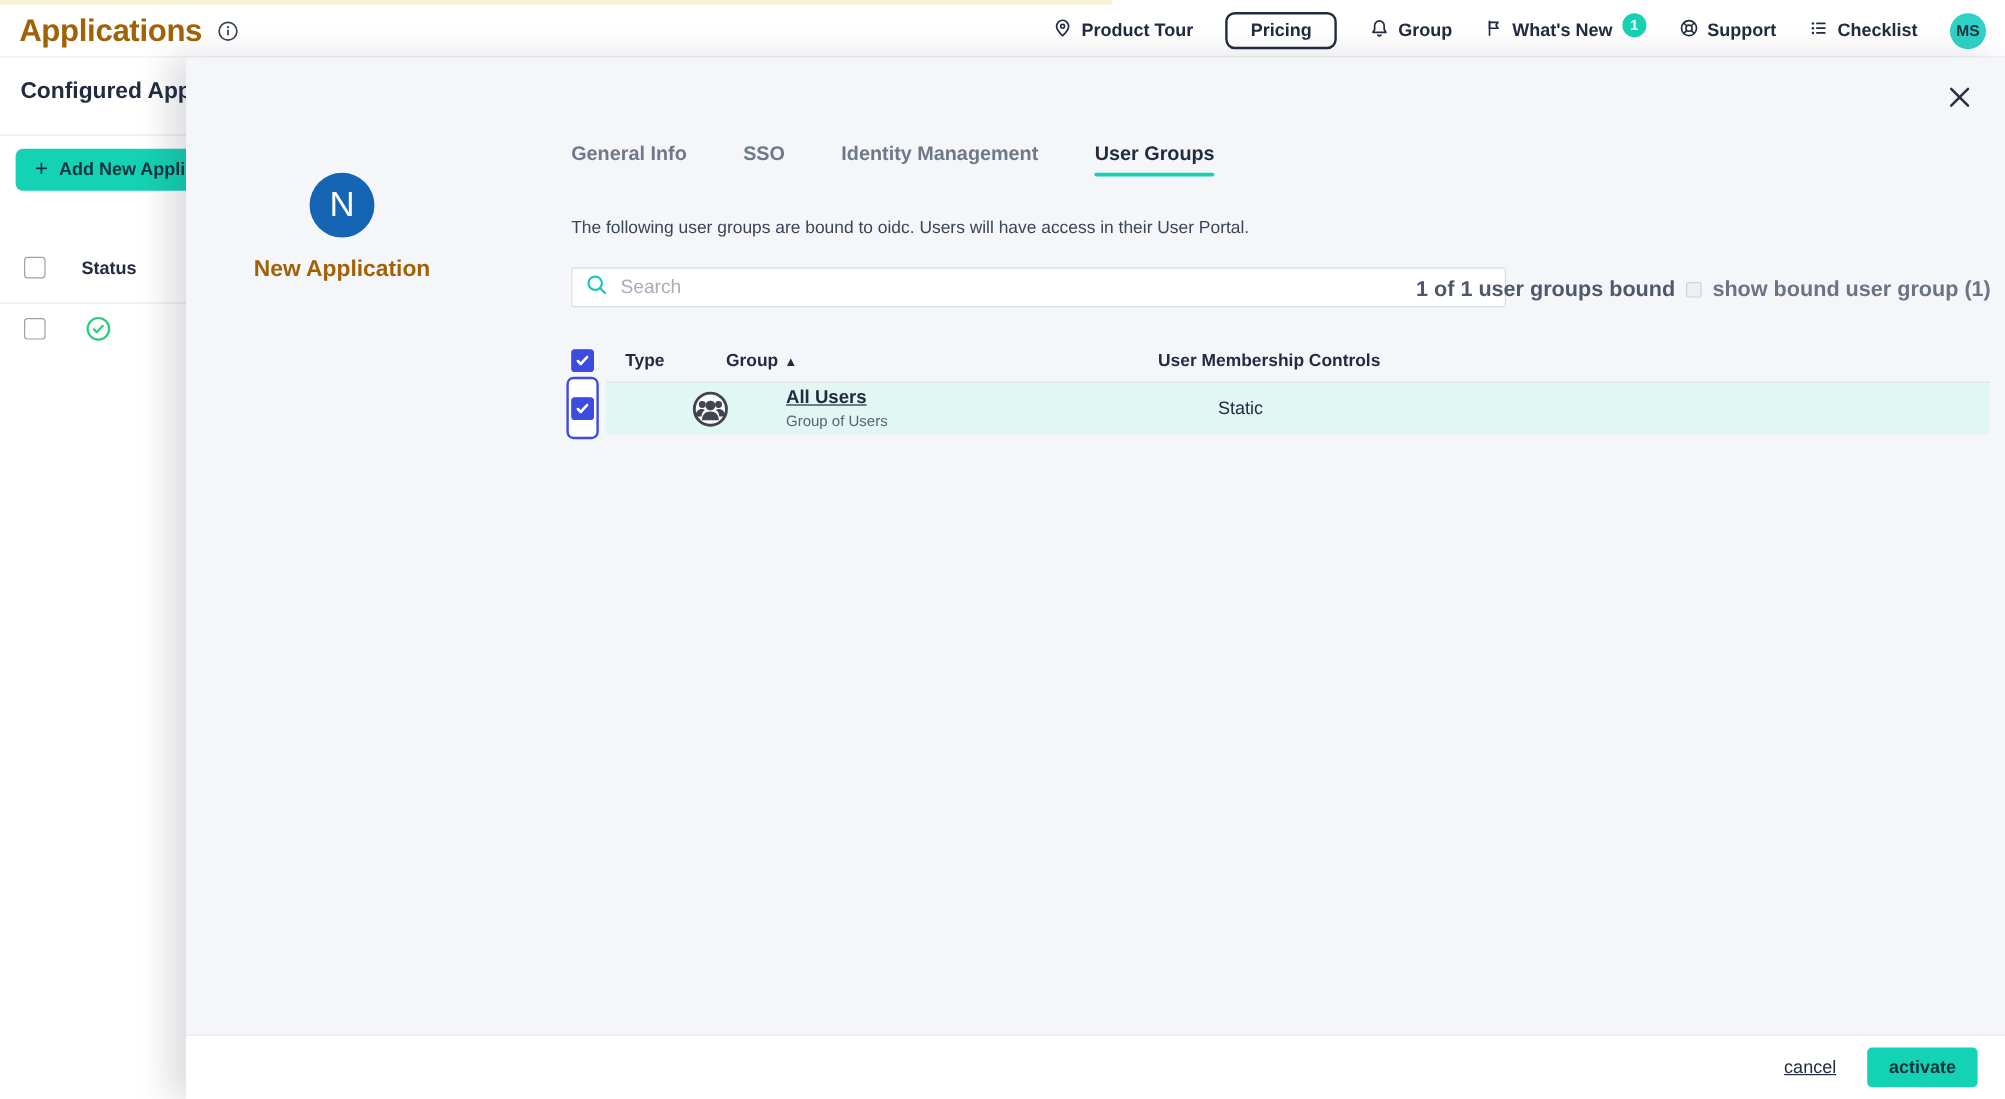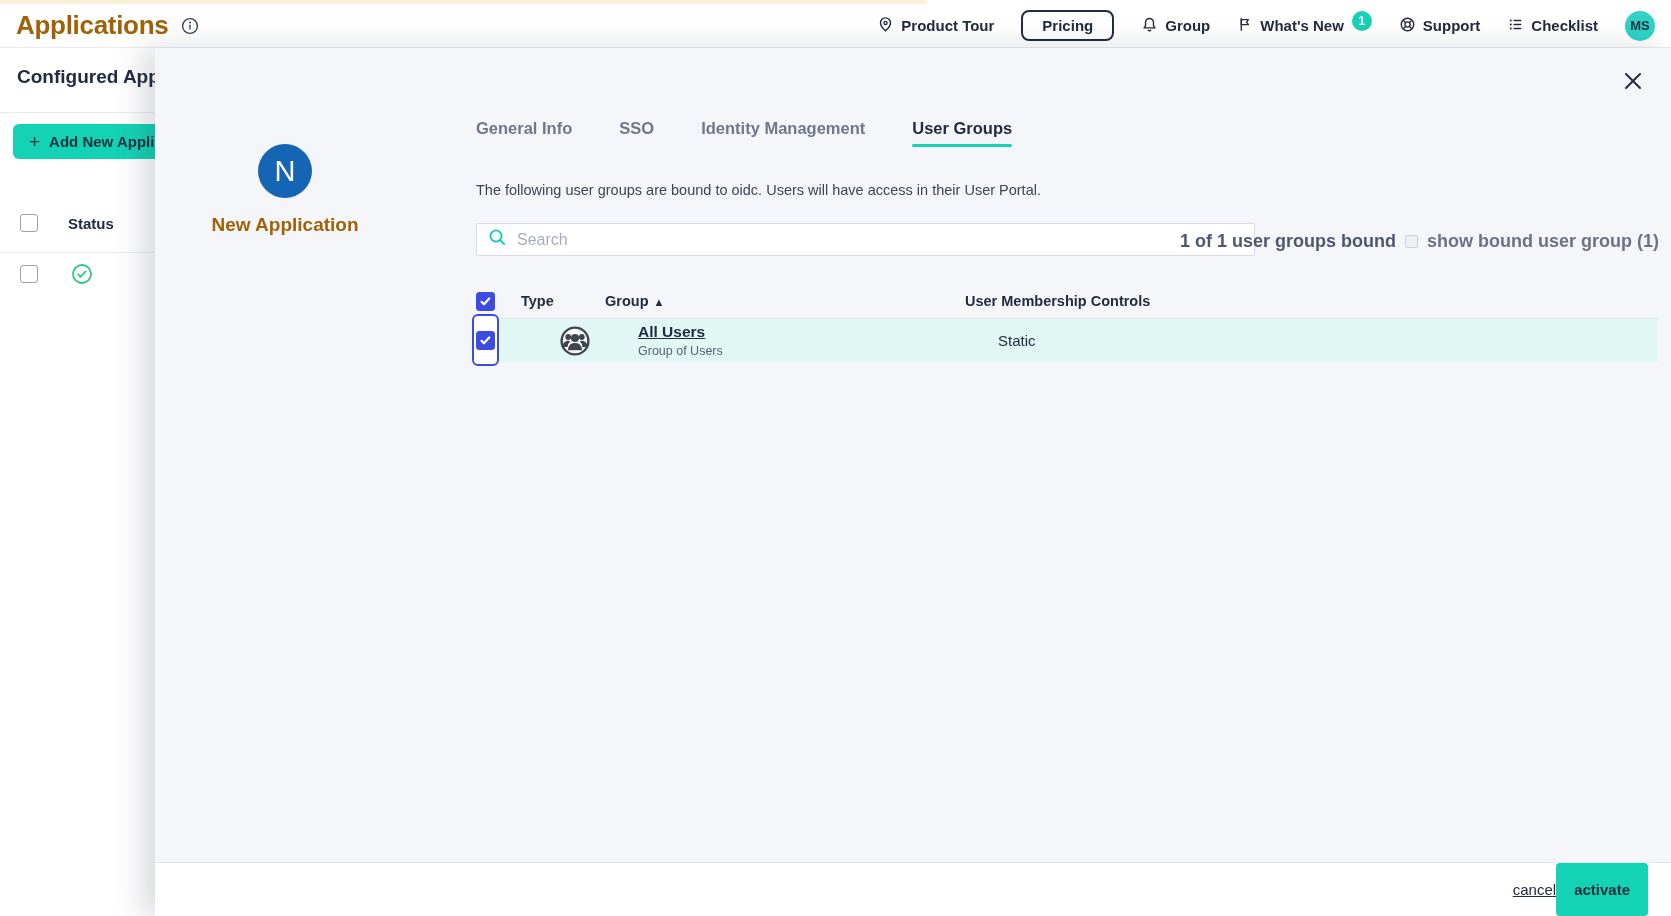--- a/index.html
+++ b/index.html
@@ -69,35 +69,35 @@
   .show-bound-label { color:#6b7384; }
 
   .pg-table { position:absolute; left:321px; right:13px; top:240px; }
   .pg-thead { display:flex; align-items:center; height:26px; font-size:14.5px; font-weight:700; color:#222c40; }
   .col-check { width:45px; position:relative; }
   .col-type { width:84px; }
   .col-group { width:360px; display:flex; align-items:flex-end; gap:5px; }
   .col-umc { flex:1; }
   .sort-arrow { font-size:11px; color:#222c40; position:relative; top:-1px; }
 
-  .pg-row { display:flex; align-items:stretch; height:44px; margin-top:4px; }
+  .pg-row { display:flex; align-items:stretch; height:44px; margin-top:4px;gap:17px; }
   .row-checkcell { width:45px; position:relative; }
   .focus-box { position:absolute; left:-4px; top:-4px; width:27px; height:52px; background:#fff;
     border:2px solid #3d4be0; border-radius:6px; display:flex; align-items:center; justify-content:center; }
   .row-mint { flex:1; background:#e1f7f3; border-top:1px solid #dfe2e8; display:flex; align-items:center; margin-left:-33px; padding-left:33px; }
   .row-mint-inner { display:flex; align-items:center; width:100%; }
   .cell-type { width:117px; display:flex; align-items:center; }
   .group-avatar { margin-left:38px; width:32px; height:32px; display:block; }
   .cell-group { width:360px; display:flex; flex-direction:column; gap:3px; }
   .group-link { font-size:15.5px; font-weight:700; color:#222c40; text-decoration:underline; cursor:pointer; width:fit-content; }
   .group-sub { font-size:12.5px; color:#5a6374; }
   .cell-membership { flex:1; font-size:15px; color:#222c40; }
 
   .panel-footer { position:absolute; left:0; right:0; bottom:0; height:54px; background:#fff; border-top:1px solid #e4e7ed;
-    display:flex; justify-content:flex-end; padding-right:23px; }
+    display:flex; align-items:center; justify-content:flex-end; gap:26px; padding-right:23px; }
   .cancel-link { font-size:15px; color:#222c40; text-decoration:underline; cursor:pointer; background:none; border:none; font-family:inherit; }
   .activate-btn { background:#14d3b4; border:none; border-radius:4px; padding:8px 18px; font-size:15px; font-weight:600;
     color:#15303f; cursor:pointer; font-family:inherit; }
 </style>
 </head>
 <body>
 
 <div class="top-banner"></div>
 
 <header class="app-header">

